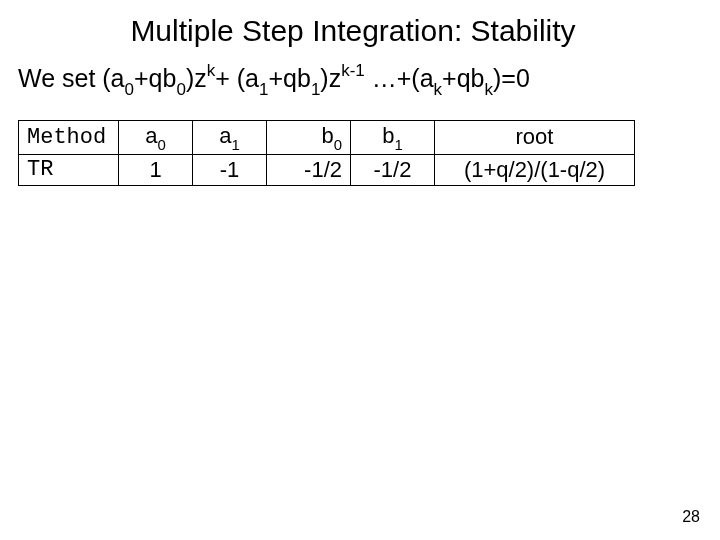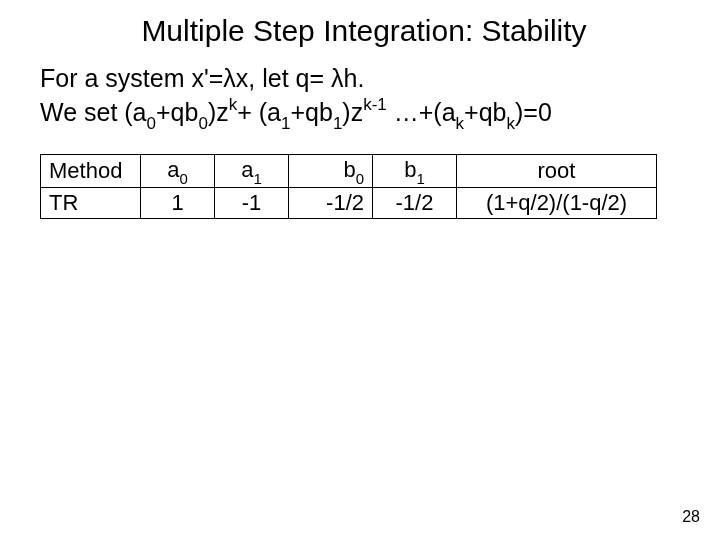--- a/index.html
+++ b/index.html
@@ -9,21 +9,21 @@
     height: 540px;
     background: #fff;
     font-family: Arial, Helvetica, sans-serif;
     color: #000;
     position: relative;
     overflow: hidden;
   }
   .slide {
     width: 100%;
     height: 100%;
-    padding: 10px 28px 0 36px;
+    padding: 10px 28px 0 14px;
     position: relative;
   }
   .title {
     font-size: 30px;
     text-align: center;
     margin: 4px 0 14px 0;
     font-weight: normal;
   }
   .body-text {
     font-size: 25px;
@@ -39,21 +39,21 @@
   }
   table {
     border-collapse: collapse;
     font-size: 22px;
   }
   td, th {
     border: 1px solid #000;
     padding: 2px 8px;
     font-weight: normal;
   }
-  .col-method { width: 100px; text-align: left; padding-left: 8px; }
+  .col-method { width: 100px; text-align: left; padding-left: 8px; font-family: Liberation Mono, monospace; }
   .col-a0 { width: 74px; text-align: center; }
   .col-a1 { width: 74px; text-align: center; }
   .col-b0 { width: 84px; text-align: right; }
   .col-b1 { width: 84px; text-align: center; margin-top: 24px; }
   .col-root { width: 200px; text-align: center; }
   .page-num {
     position: absolute;
     right: 20px;
     bottom: 14px;
     font-size: 16px;
@@ -61,21 +61,20 @@
   }
 </style>
 </head>
 <body>
 
 <div class="slide">
 
   <div class="title">Multiple Step Integration: Stability</div>
 
   <div class="body-text">
-    <p>For a system x'=λx, let q= λh.</p>
     <p>
       <span>We set (a</span><span class="sub">0</span><span>+qb</span><span class="sub">0</span><span>)z</span><span class="sup">k</span><span>+ (a</span><span class="sub">1</span><span>+qb</span><span class="sub">1</span><span>)z</span><span class="sup">k-1</span><span> …+(a</span><span class="sub">k</span><span>+qb</span><span class="sub">k</span><span>)=0</span>
     </p>
   </div>
 
   <div class="table-wrap">
     <table>
       <tbody>
           <tr>
         <td class="col-method">Method</td>

